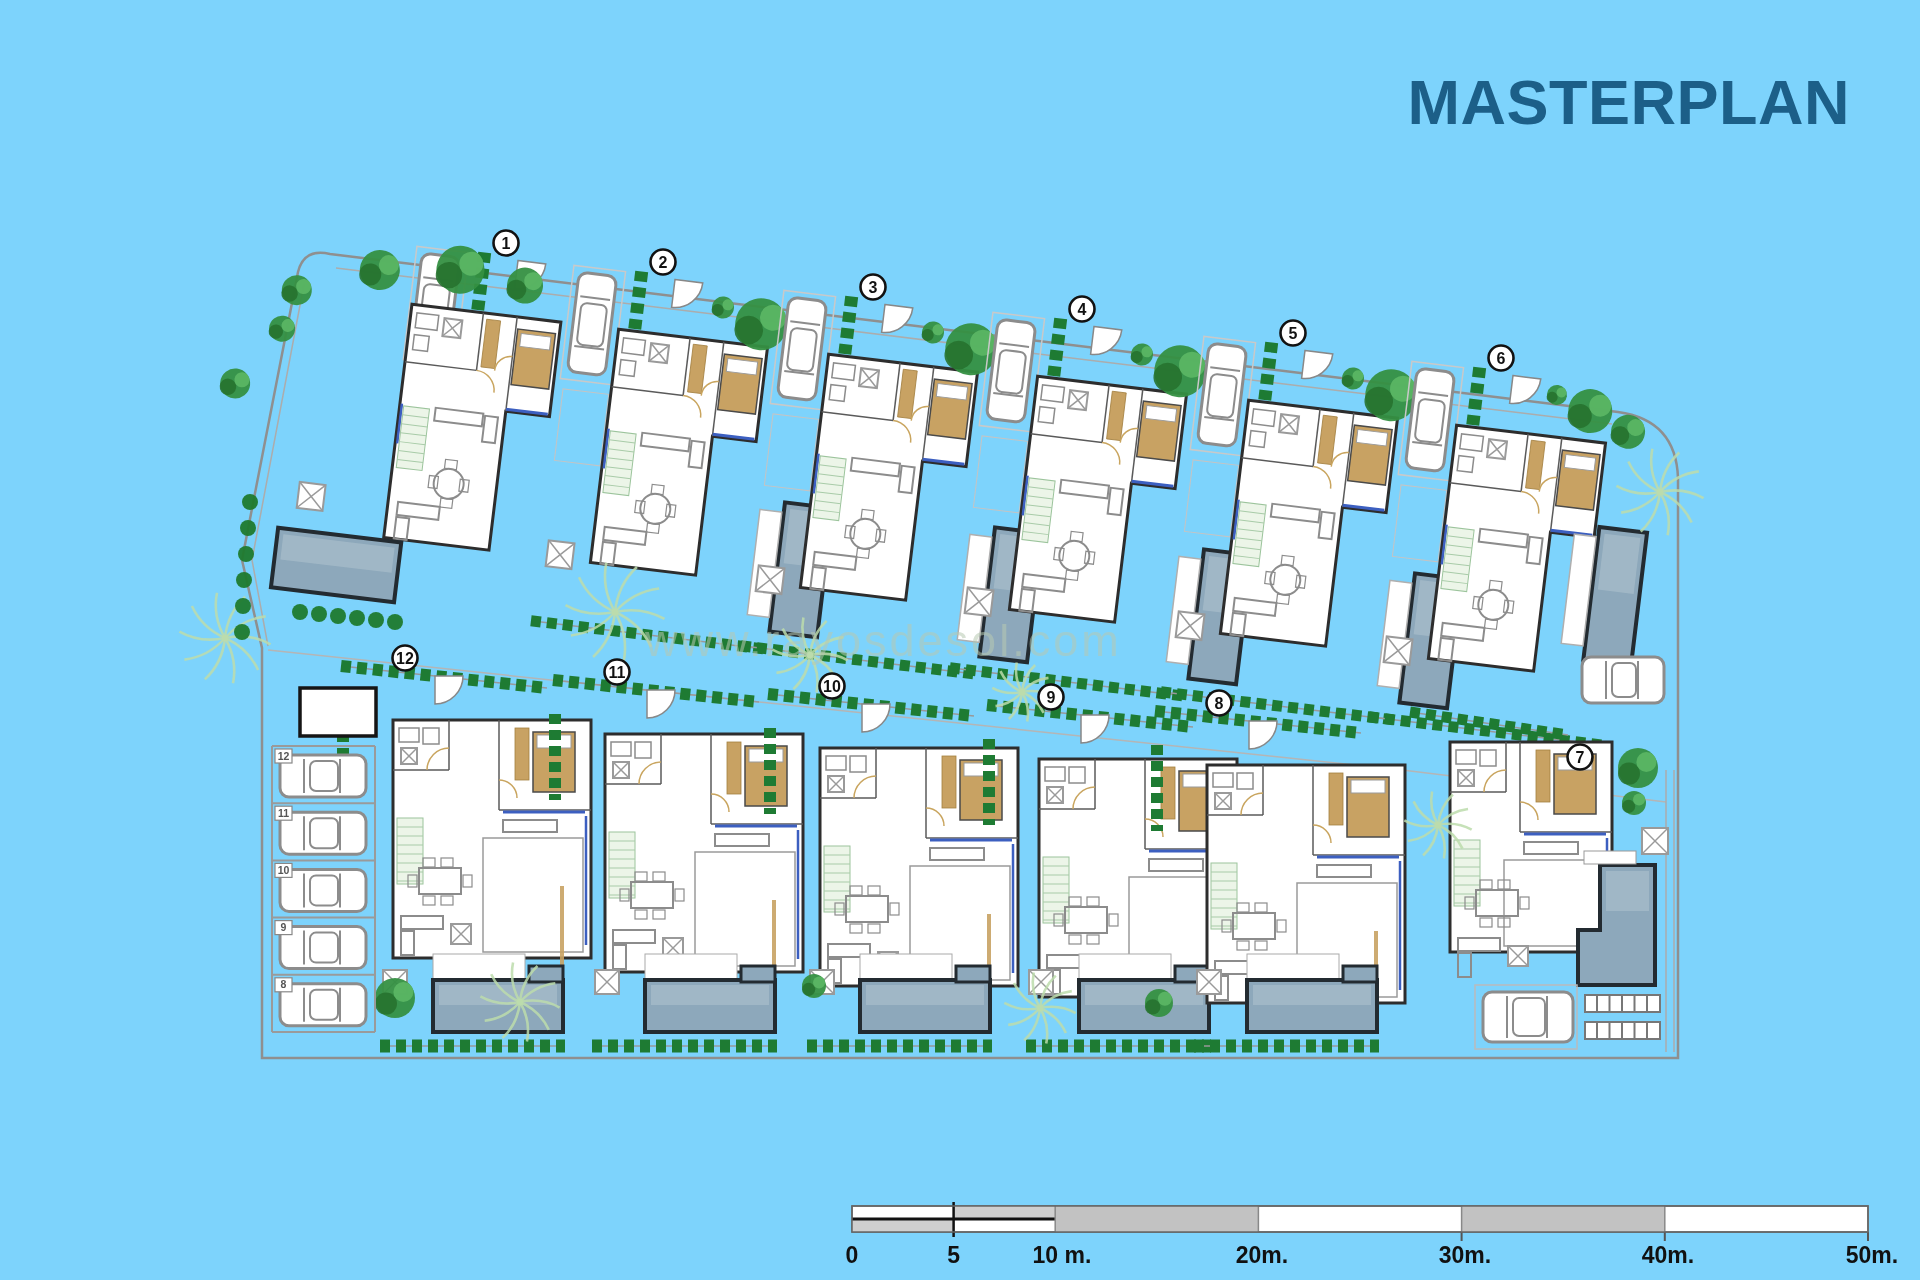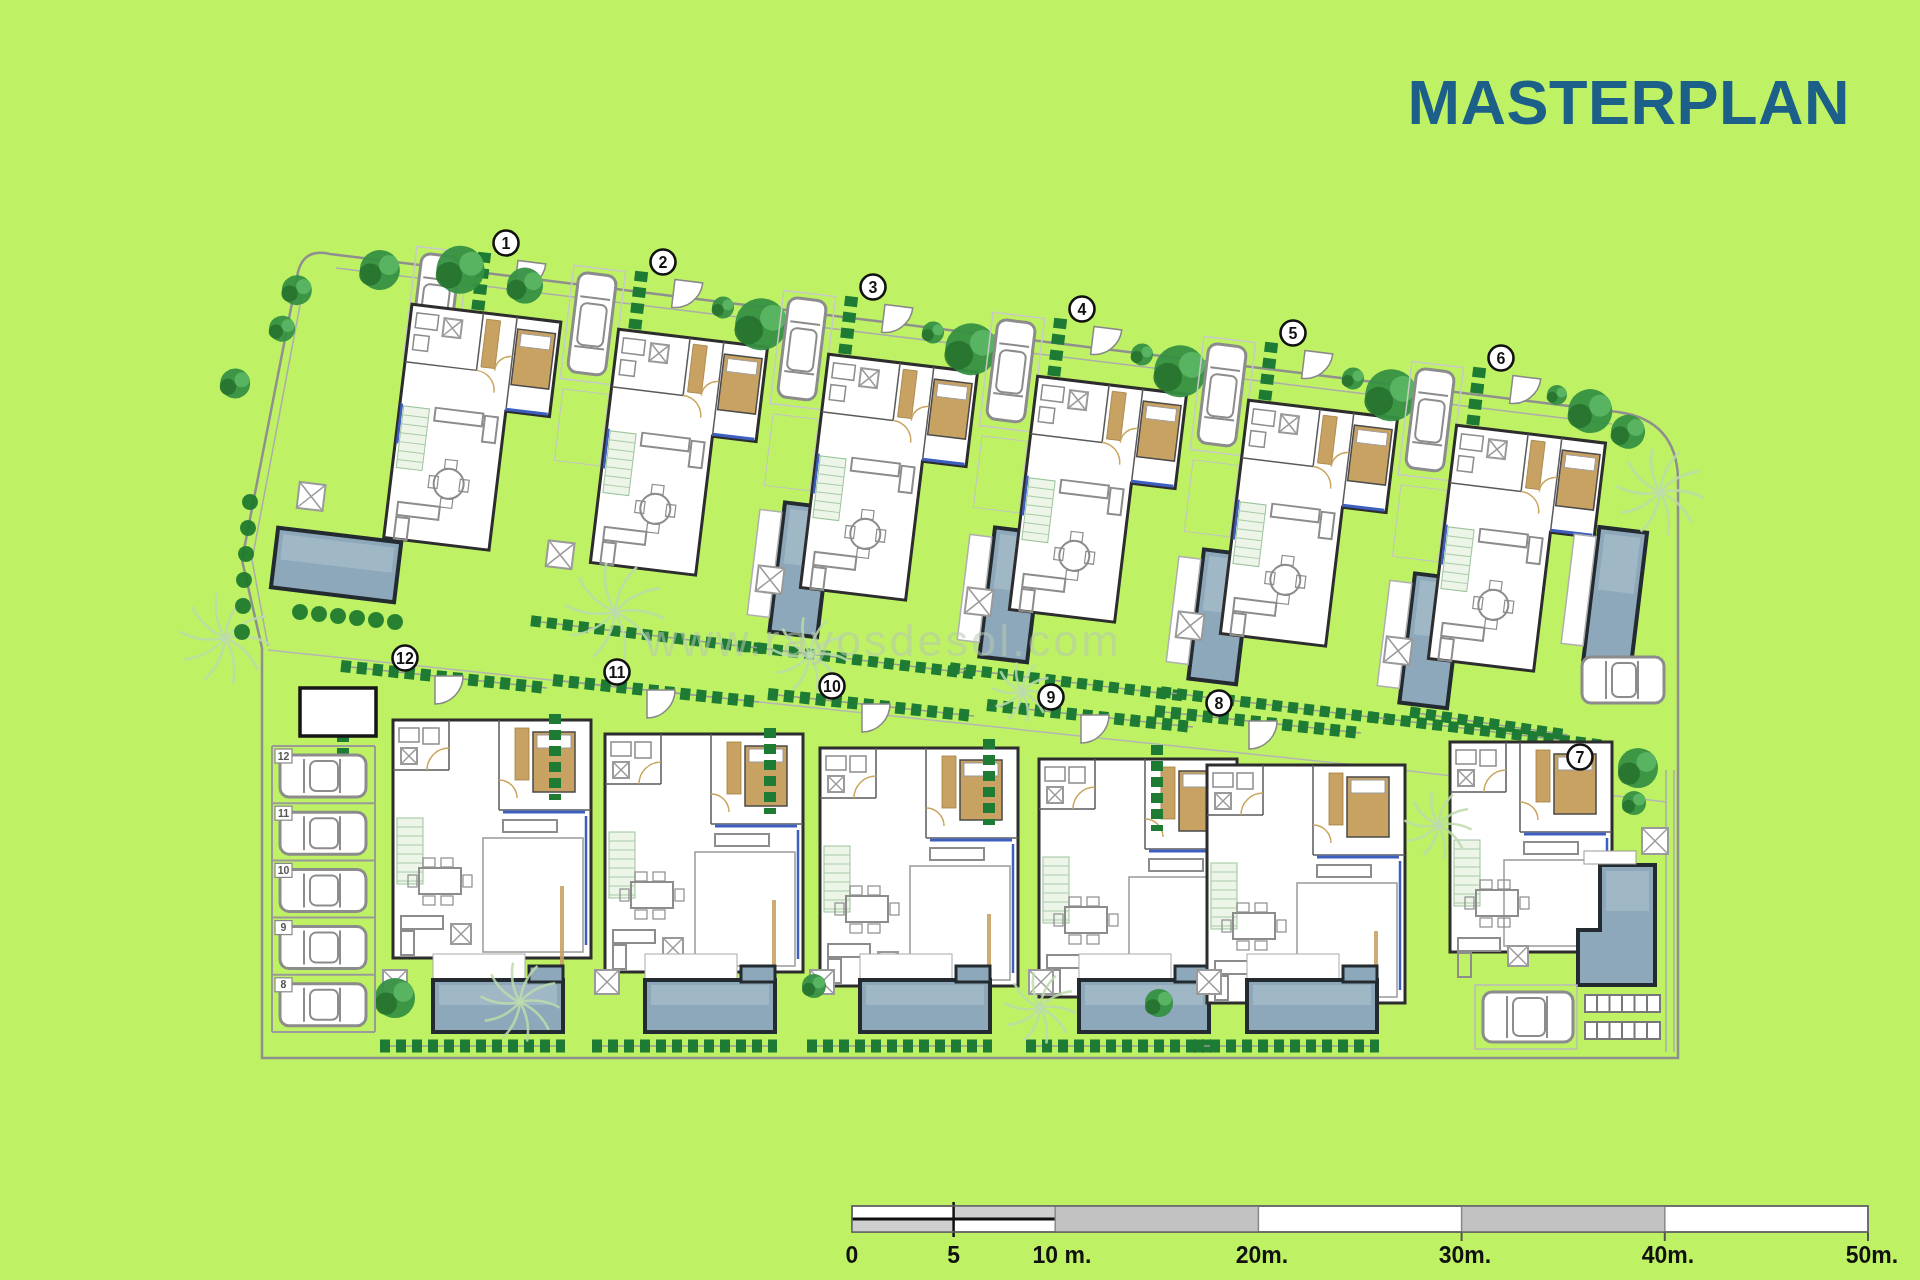--- a/index.html
+++ b/index.html
@@ -1,16 +1,16 @@
 <!DOCTYPE html>
 <html style="--title-color: #1C5F88;"><head>
 <meta charset="utf-8">
 <style>
   html,body{margin:0;padding:0;background:#fff;}
-  .page{position:relative;width:1920px;height:1280px;background:#bef264;overflow:hidden;
+  .page{position:relative;width:1920px;height:1280px;background:#7dd3fc;overflow:hidden;
         font-family:"Liberation Sans",sans-serif;}
   #title{position:absolute;top:66px;right:70px;margin:0;font-size:63px;font-weight:bold;
          letter-spacing:.5px;color:var(--title-color,#1C5F88);
          font-family:"Liberation Sans",sans-serif;}
   svg{position:absolute;left:0;top:0;}
   svg text{font-family:"Liberation Sans",sans-serif;}
 </style>
 </head>
 <body>
 

